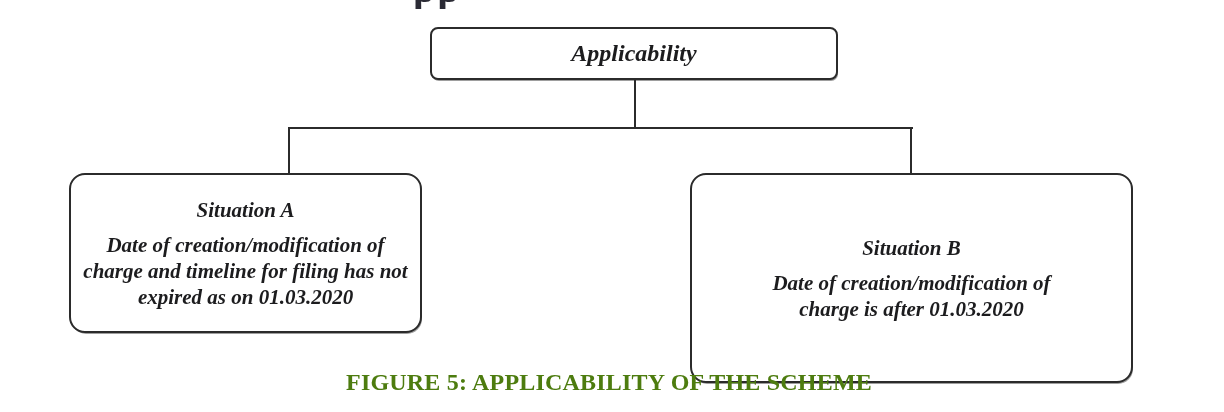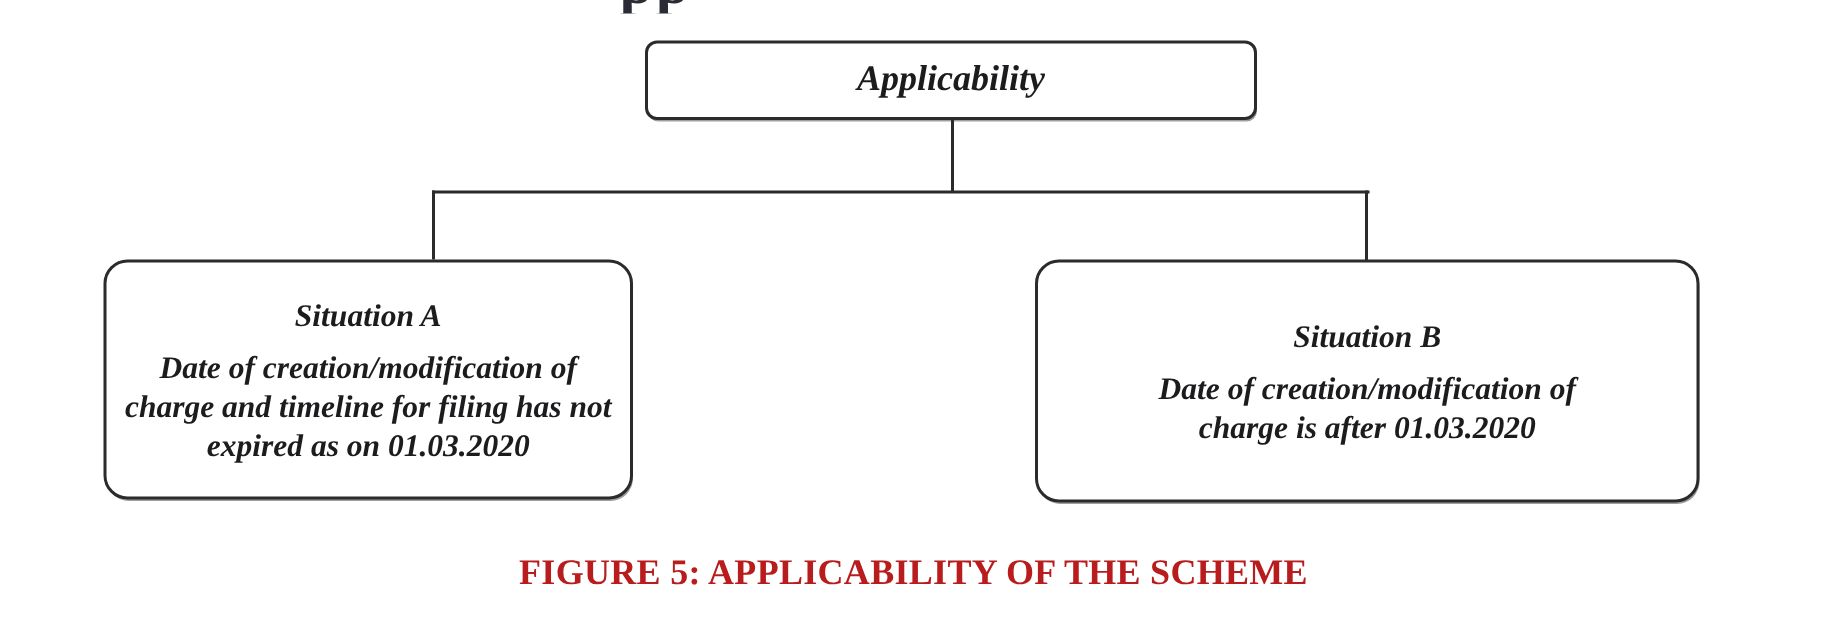--- a/index.html
+++ b/index.html
@@ -61,21 +61,21 @@
     top: 173px;
     width: 353px;
     height: 160px;
     border-radius: 16px;
     padding: 6px 10px;
   }
   .node-leaf-b {
     left: 690px;
     top: 173px;
     width: 443px;
-    height: 162px;
+    height: 210px;
     border-radius: 16px;
     padding: 2px 10px;
   }
   .node-title {
     font-weight: 700;
     font-style: italic;
     font-size: 21px;
     line-height: 28px;
     white-space: nowrap;
   }
@@ -108,21 +108,21 @@
   .caption {
     position: absolute;
     left: 0;
     top: 369px;
     width: 1218px;
     text-align: center;
     font-family: "Liberation Serif", serif;
     font-weight: 700;
     font-size: 24px;
     letter-spacing: 0.2px;
-    color: #b91c1c;
+    color: #4d7c0f;
     white-space: nowrap;
   }
 </style>
 </head>
 <body>
 
 <div class="canvas">
 
   <div class="clipped-fragment">
     <div class="frag-inner">pp</div>

